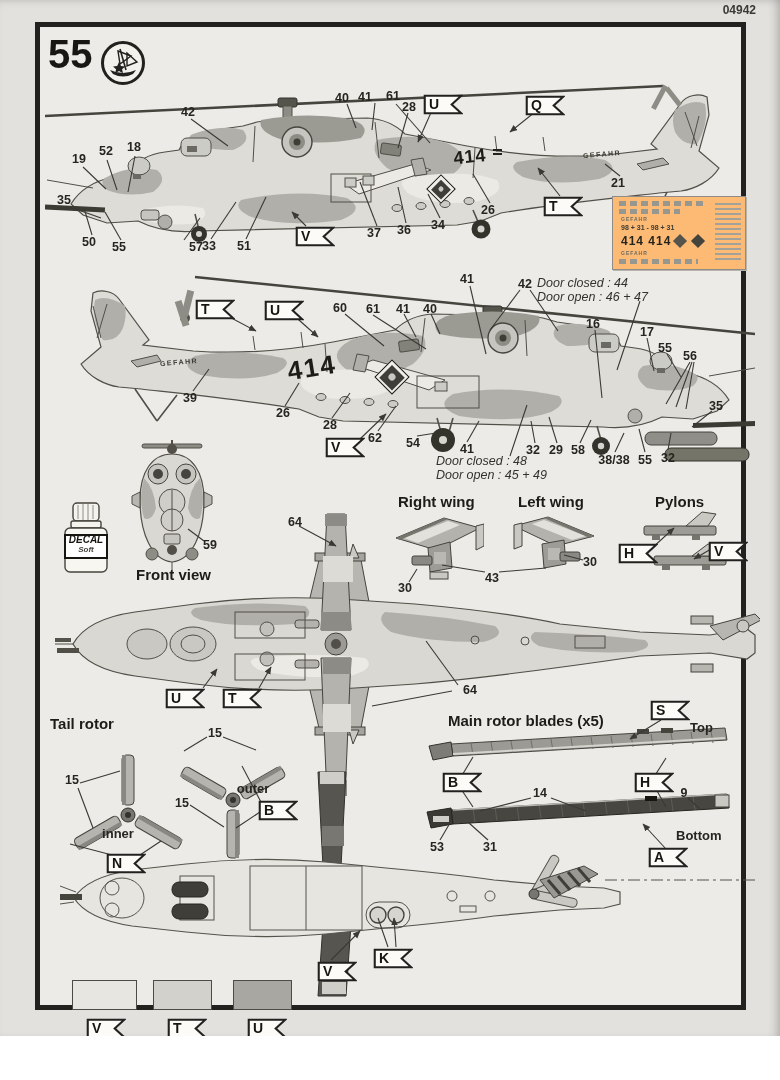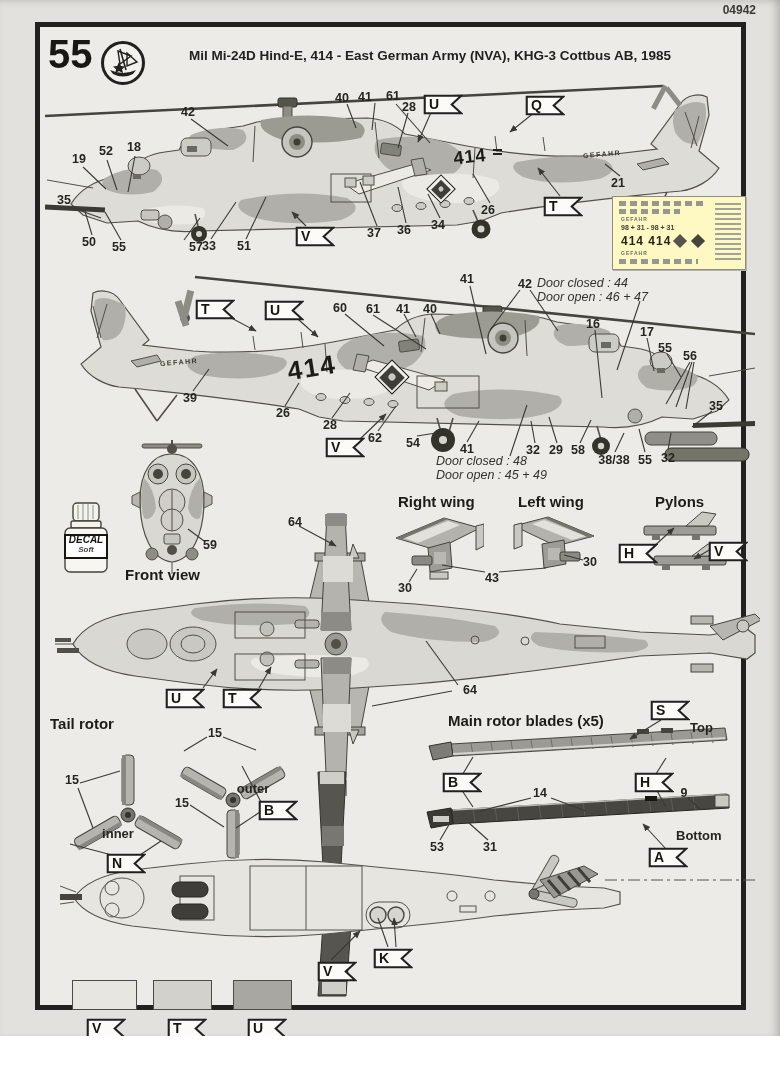--- a/index.html
+++ b/index.html
@@ -24,21 +24,21 @@
   .flag b{position:absolute;left:6px;top:1px;font:bold 14px/19px "Liberation Sans",sans-serif;color:#16150f}
   .code{position:absolute;transform:translate(-50%,-50%) rotate(-6deg);font:bold 18px "Liberation Sans",sans-serif;letter-spacing:1px;color:#1d1c16;z-index:4}
   .code2{position:absolute;transform:translate(-50%,-50%) rotate(-9deg);font:bold 26px "Liberation Sans",sans-serif;letter-spacing:2px;color:#1d1c16;z-index:4}
   .gef{position:absolute;transform:translate(-50%,-50%) rotate(-5deg);font:bold 7px "Liberation Sans",sans-serif;letter-spacing:1.5px;color:#3a3930;z-index:4}
   .bars{position:absolute;left:493px;top:149px;width:9px;height:7px;z-index:4;
         background:linear-gradient(#22211f 0 2px,transparent 2px 4px,#22211f 4px 6px,transparent 6px)}
   .emblem{position:absolute;transform:translate(-50%,-50%) rotate(45deg);background:#f0efeb;border:1.5px solid #17160f;z-index:4}
   .emblem i{position:absolute;inset:2.5px;background:#3f3e38}
   .emblem i b{position:absolute;left:30%;top:30%;width:40%;height:40%;background:#c9c8c2;border-radius:50%}
   .swatch{position:absolute;height:28px;border:1.5px solid #4c4b45;z-index:3}
-  .decal-sheet{position:absolute;left:612px;top:196px;width:132px;height:72px;background:#fef9c3;border:1px solid #8d8c86;box-shadow:1px 1px 0 #b5b4ae;z-index:2}
+  .decal-sheet{position:absolute;left:612px;top:196px;width:132px;height:72px;background:#fdba74;border:1px solid #8d8c86;box-shadow:1px 1px 0 #b5b4ae;z-index:2}
   .ds-strip{position:absolute;left:6px;height:5px;width:66%;background:repeating-linear-gradient(90deg,#98978f 0 7px,transparent 7px 11px)}
   .ds-col{position:absolute;right:4px;top:6px;width:26px;bottom:6px;background:repeating-linear-gradient(#a3a29a 0 2px,transparent 2px 5px)}
   .ds-tiny{position:absolute;left:8px;font:bold 5px/5px "Liberation Sans",sans-serif;color:#6b6a62;letter-spacing:1px;z-index:2}
   .ds-mid{position:absolute;left:8px;font:bold 7px/7px "Liberation Sans",sans-serif;color:#3c3b33;z-index:2}
   .ds-big{position:absolute;left:8px;font:bold 12px/12px "Liberation Sans",sans-serif;color:#26251d;letter-spacing:1px;z-index:2}
   .ds-dia{position:absolute;left:62px;top:39px;width:10px;height:10px;background:#55544c;transform:rotate(45deg);z-index:2}
   .ds-dia.d2{left:80px;background:#45443c}
   .brand{position:absolute;left:552px;top:1026px;font:bold 29px/1 "Liberation Sans",sans-serif;letter-spacing:2px;color:#fff;z-index:9;
          -webkit-text-stroke:1.8px #161510;
          text-shadow:1.5px 1.5px 0 #161510,-1.5px -1.5px 0 #161510,1.5px -1.5px 0 #161510,-1.5px 1.5px 0 #161510}
@@ -56,21 +56,20 @@
 
   <div class="step">55</div>
   <svg class="roundel" viewBox="0 0 46 46">
     <circle cx="23" cy="23" r="20.5" fill="#f2f1ec" stroke="#22211f" stroke-width="3"></circle>
     <path d="M10 30 Q23 36 36 30 L33 34 Q23 39 13 34 Z" fill="#22211f"></path>
     <line x1="20" y1="9" x2="26" y2="30" stroke="#22211f" stroke-width="1.6"></line>
     <path d="M18 11 L31 16 L20 24 Z" fill="none" stroke="#22211f" stroke-width="1.4"></path>
     <path d="M27 13 L37 22 L27 26 Z" fill="none" stroke="#22211f" stroke-width="1.4"></path>
     <path d="M19 22 l2 4 4.2 .4 -3.1 2.8 .9 4.1 -4 -2.2 -3.8 2.2 .9 -4.1 -3.1 -2.8 4.2 -.4 Z" fill="#22211f"></path>
   </svg>
-  <div class="title">Mil Mi-24D Hind-E, 414 - East German Army (NVA), KHG-3 Cottbus AB, 1985</div>
 
   <svg class="illus" style="left:45px;top:82px" width="700" height="185" viewBox="0 0 700 185">
     <line x1="0" y1="34" x2="618" y2="4" stroke="#45443d" stroke-width="2.6"></line>
     <rect x="233" y="16" width="19" height="9" rx="2" fill="#55544c" stroke="#33322c"></rect>
     <rect x="238" y="24" width="9" height="16" fill="#8e8d85" stroke="#514f47"></rect>
     <path d="M26 122 C34 109 49 99 68 95 L86 91 C90 79 104 72 120 70 L134 68 C139 57 154 50 170 48 L198 44 L212 40 L226 38 L322 36 C340 37 352 44 360 52 L422 64 C470 73 520 76 562 73 L612 67 L606 62 L636 21 C642 13 654 11 662 15 L664 33 L654 69 L674 86 C666 99 650 107 636 109 L614 111 C560 117 502 123 456 131 L436 139 L412 143 L152 149 C130 151 109 147 93 139 L62 141 L38 133 Z" fill="#dddcd6" stroke="#514f47" stroke-width="1.2"></path>
     <path d="M60 96 Q84 82 112 88 Q124 98 108 110 Q82 116 62 108 Q54 100 60 96Z" fill="#b0afa9"></path>
     <path d="M148 52 Q176 42 198 48 Q208 60 188 68 Q160 68 146 60 Q142 54 148 52Z" fill="#b0afa9"></path>
     <path d="M216 38 Q258 30 300 36 Q328 42 316 56 Q278 64 238 58 Q212 50 216 38Z" fill="#9c9b93"></path>
     <path d="M332 58 Q374 50 404 62 Q430 76 408 92 Q368 102 342 86 Q324 70 332 58Z" fill="#b0afa9"></path>
@@ -568,21 +567,21 @@
       <b>U</b>
     </span>
   <span class="flag" style="left:325px;top:437px">
       <svg viewBox="0 0 46 24" preserveAspectRatio="none">
         <path d="M2 2 H44 L33 12 L44 22 H2 Z"></path>
       </svg>
       <b>V</b>
     </span>
 
   <div class="co" style="left:210px;top:545px">59</div>
-  <div class="h15" style="left:116px;top:566px;width:84px;text-align:right">Front view</div>
+  <div class="h15" style="left:136px;top:566px;width:84px;text-align:left">Front view</div>
   <div class="h15" style="left:398px;top:493px">Right wing</div>
   <div class="h15" style="left:518px;top:493px">Left wing</div>
   <div class="h15" style="left:655px;top:493px">Pylons</div>
   <div class="co" style="left:405px;top:588px">30</div>
   <div class="co" style="left:492px;top:578px">43</div>
   <div class="co" style="left:590px;top:562px">30</div>
   <span class="flag" style="left:618px;top:543px">
       <svg viewBox="0 0 46 24" preserveAspectRatio="none">
         <path d="M2 2 H44 L33 12 L44 22 H2 Z"></path>
       </svg>

